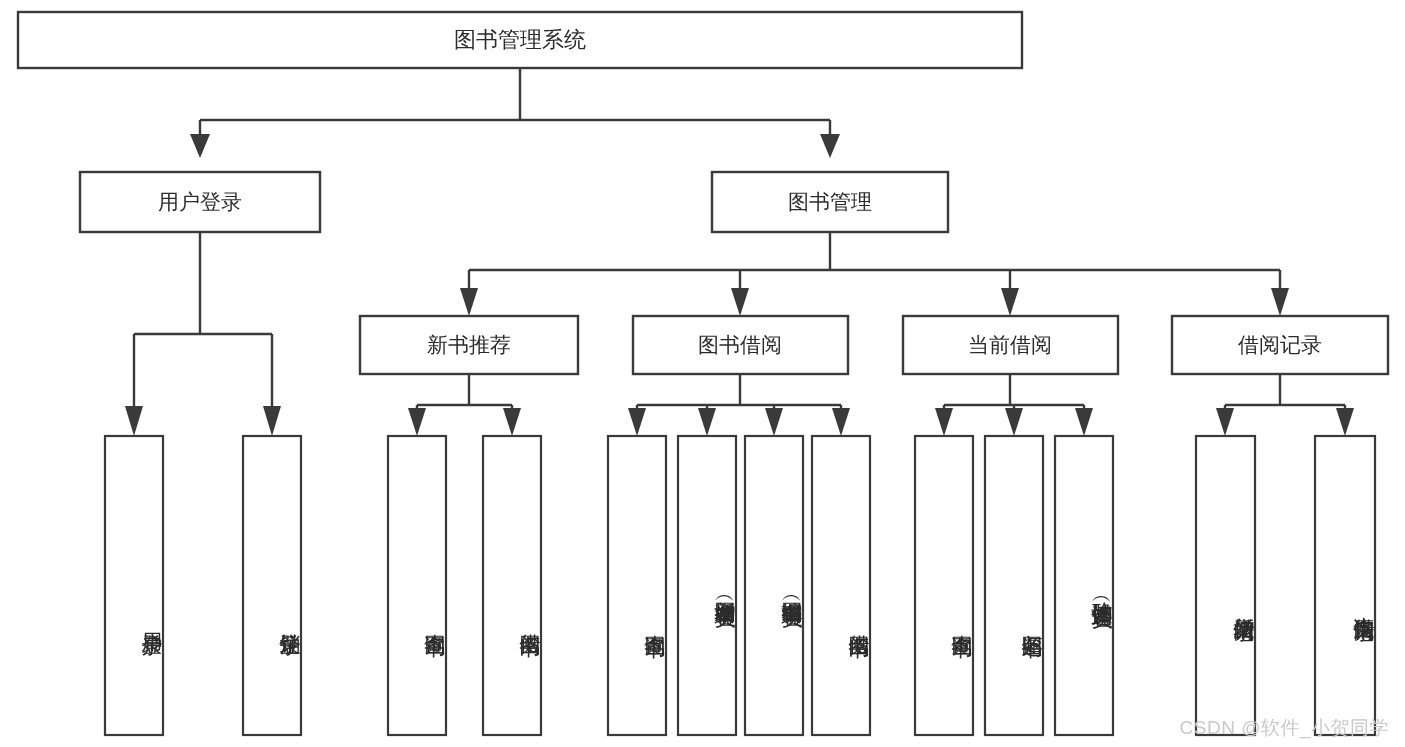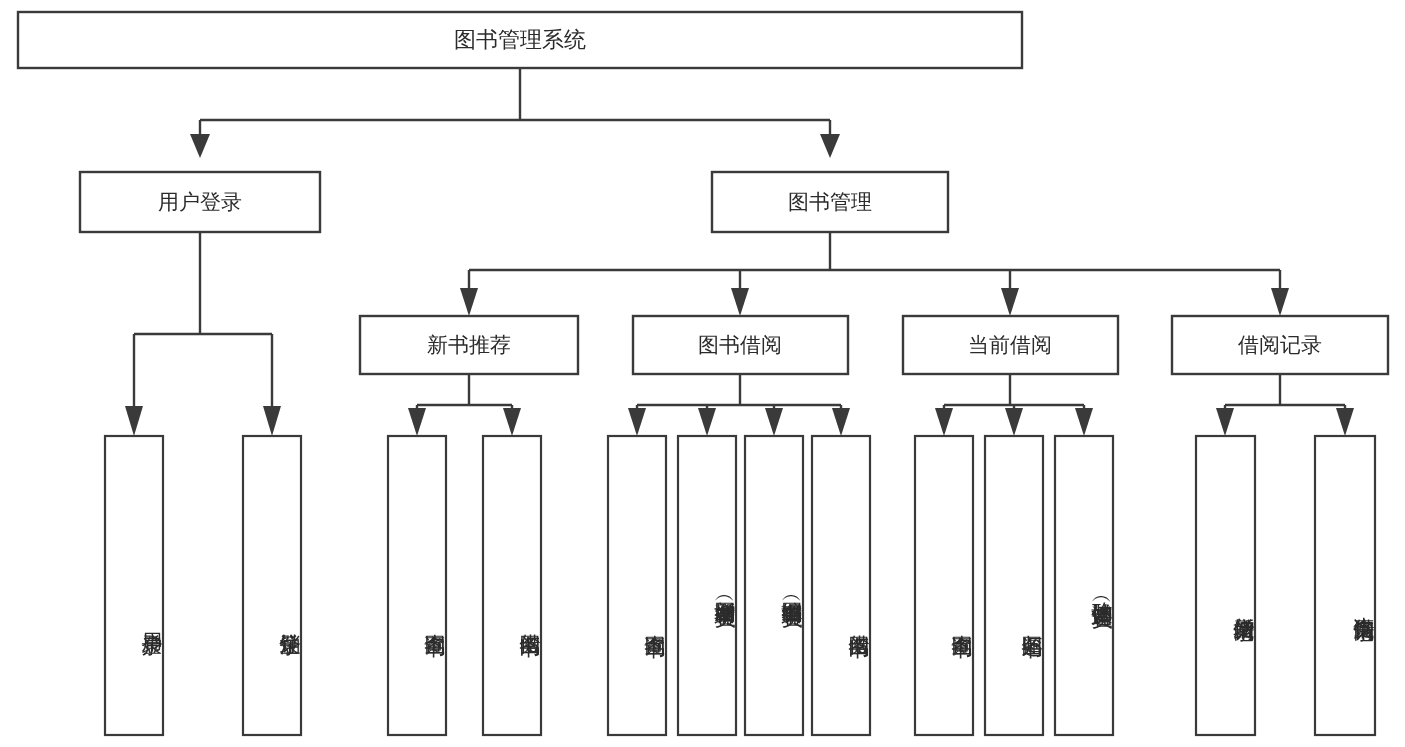--- a/index.html
+++ b/index.html
@@ -243,14 +243,15 @@
   <div class="leaf-label" style="left:608px; top:505px;  width:58px;  height:230px;">查询图书</div>
   <div class="leaf-label" style="left:678px; top:442px;  width:58px;  height:293px;">新增图书（管理员）</div>
   <div class="leaf-label" style="left:745px; top:442px;  width:58px;  height:293px;">编辑图书（管理员）</div>
   <div class="leaf-label" style="left:812px; top:505px;  width:58px;  height:230px;">借阅图书</div>
   <div class="leaf-label" style="left:915px; top:505px;  width:58px;  height:230px;">查询图书</div>
   <div class="leaf-label" style="left:985px; top:505px;  width:58px;  height:230px;">归还图书</div>
   <div class="leaf-label" style="left:1055px; top:444px; width:58px;  height:291px;">确认归还（管理员）</div>
   <div class="leaf-label" style="left:1196px; top:470px; width:59px;  height:265px;">新增借阅记录</div>
   <div class="leaf-label" style="left:1315px; top:470px; width:60px;  height:265px;">查询借阅记录</div>
 
+  <div class="watermark">CSDN @软件_小贺同学</div>
 
 </div>
 
 </body></html>

